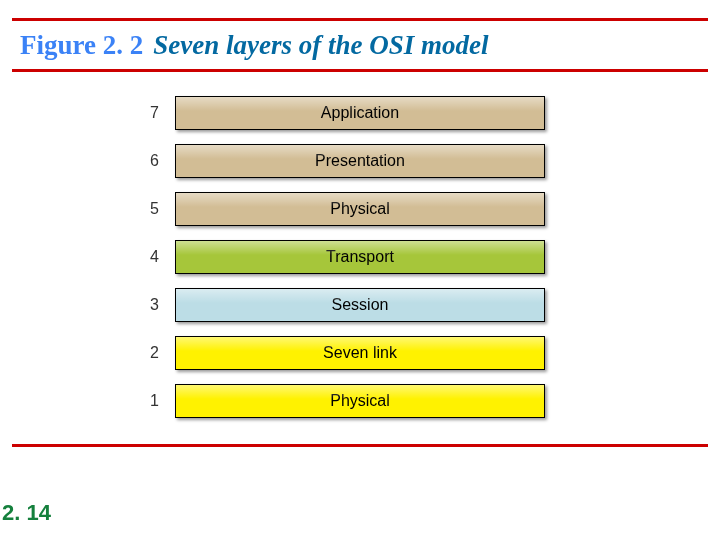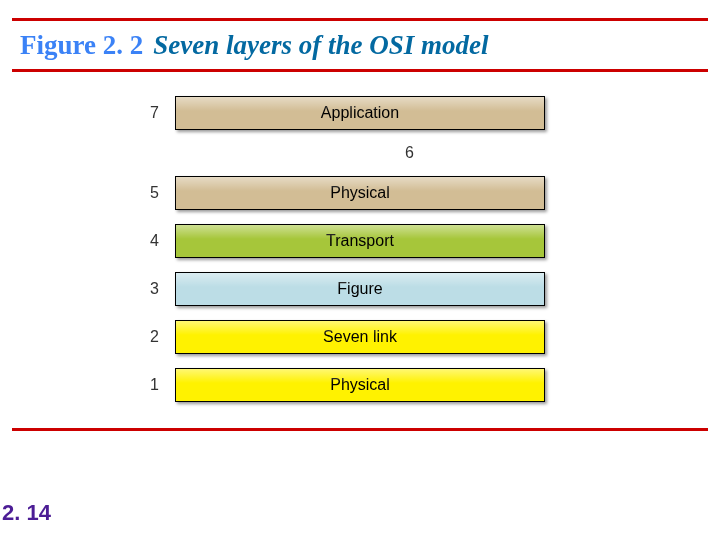--- a/index.html
+++ b/index.html
@@ -108,21 +108,21 @@
       background: #cc0000;
       margin-top: 20px;
     }
     .page-number {
       position: absolute;
       bottom: 14px;
       left: 2px;
       font-family: Arial, sans-serif;
       font-size: 22px;
       font-weight: bold;
-      color: #4c1d95;
+      color: #15803d;
     }
   </style>
 </head>
 <body>
 
 <div class="container">
   <div class="header-rule-top"></div>
   <div class="title-row">
     <span class="figure-label">Figure 2. 2</span>
     <span class="figure-title">Seven layers of the OSI model</span>
@@ -133,40 +133,43 @@
 
     <div class="layer-row">
       <div class="layer-number">7</div>
       <div class="layer-box bg-tan">
         <span>Application</span>
       </div>
     </div>
 
     <div class="layer-row">
       <div class="layer-number">6</div>
+      <div class="layer-box bg-tan">
+        <span>Presentation</span>
+      </div>
     </div>
 
     <div class="layer-row">
       <div class="layer-number">5</div>
       <div class="layer-box bg-tan">
         <span>Physical</span>
       </div>
     </div>
 
     <div class="layer-row">
       <div class="layer-number">4</div>
       <div class="layer-box bg-green">
         <span>Transport</span>
       </div>
     </div>
 
     <div class="layer-row">
       <div class="layer-number">3</div>
       <div class="layer-box bg-blue">
-        <span>Figure</span>
+        <span>Session</span>
       </div>
     </div>
 
     <div class="layer-row">
       <div class="layer-number">2</div>
       <div class="layer-box bg-yellow">
         <span>Seven link</span>
       </div>
     </div>
 

